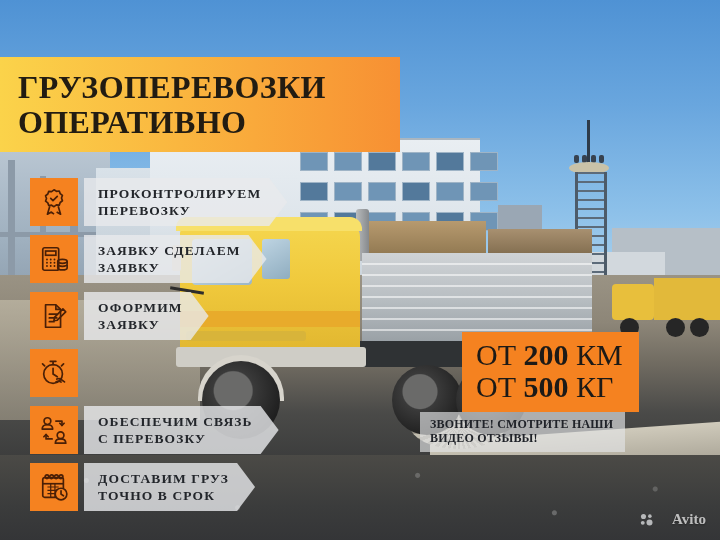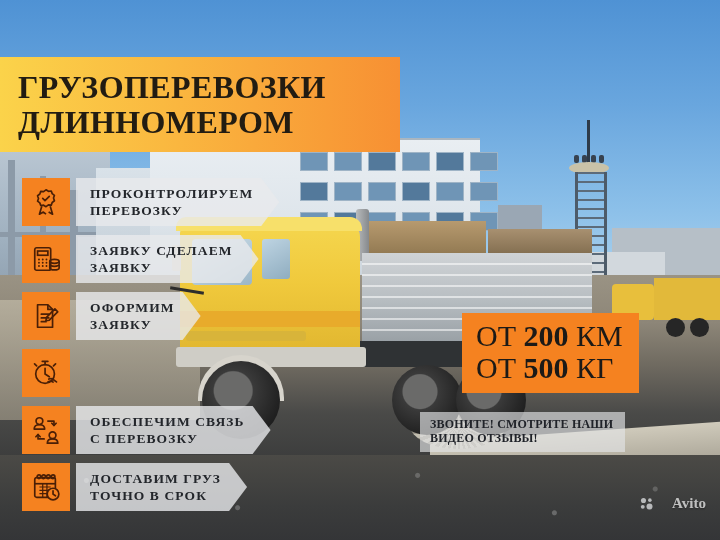--- a/index.html
+++ b/index.html
@@ -140,56 +140,56 @@
     background:linear-gradient(90deg,#fbd34a 0%,#fab63f 45%,#f79033 100%);
     display:flex;flex-direction:column;justify-content:center;
     padding:0 0 0 18px;box-sizing:border-box;
   }
   .headline div{
     color:#221c12;font-weight:bold;font-size:32px;line-height:1.07;
     letter-spacing:.4px;white-space:nowrap;
   }
 
   
-  .features{position:absolute;left:22px;top:178px;}
+  .features{position:absolute;left:30px;top:178px;}
   .feat{position:relative;display:flex;align-items:stretch;margin-bottom:9px;}
   .feat-ico{
     width:48px;height:48px;background:#F58220;flex:none;
     display:flex;align-items:center;justify-content:center;
   }
   .feat-lbl{
     position:relative;min-height:48px;display:flex;flex-direction:column;
     justify-content:center;margin-left:6px;
     background:rgba(232,234,236,.80);
     padding:5px 26px 5px 14px;box-sizing:border-box;
     clip-path:polygon(0 0, calc(100% - 18px) 0, 100% 50%, calc(100% - 18px) 100%, 0 100%);
   }
   .feat-lbl span{
     color:#23262b;font-weight:bold;font-size:13.5px;line-height:1.28;
     letter-spacing:1.1px;white-space:nowrap;
   }
 
   
   .price{
-    position:absolute;left:462px;top:313px;
+    position:absolute;left:462px;top:332px;
     background:#F58220;padding:7px 16px 9px 14px;
   }
   .price div{color:#1c1a17;font-size:30px;line-height:1.07;white-space:nowrap;font-weight:bold;}
   .price .lt{font-weight:normal;}
   .price b{font-weight:bold;}
 
   
   .cta{
     position:absolute;left:420px;top:412px;
     background:rgba(226,228,229,.66);padding:5px 12px 7px 10px;
   }
   .cta div{color:#202329;font-weight:bold;font-size:12px;line-height:1.18;white-space:nowrap;letter-spacing:.2px;}
 
   
-  .wm{position:absolute;right:14px;bottom:28px;display:flex;align-items:center;gap:18px;opacity:.72;}
+  .wm{position:absolute;right:14px;bottom:12px;display:flex;align-items:center;gap:18px;opacity:.72;}
   .wm span{color:#f2f2f2;font-size:15px;font-weight:bold;text-shadow:0 1px 2px rgba(0,0,0,.5);}
 </style>
 </head>
 <body>
 
 <div class="ad">
 
   <div class="photo">
     <div class="sky"></div>
 
@@ -279,21 +279,21 @@
       <div class="mirror"></div>
       <div class="mirror-arm"></div>
       <div class="bumper"></div>
       <div class="fender"></div>
       <div class="wheel w1"></div>
     </div>
   </div>
 
   <div class="headline">
     <div>ГРУЗОПЕРЕВОЗКИ</div>
-    <div>ДЛИННОМЕРОМ</div>
+    <div>ОПЕРАТИВНО</div>
   </div>
 
   <div class="features">
 
     <div class="feat">
       <div class="feat-ico">
         <svg width="30" height="30" viewBox="0 0 32 32" fill="none" stroke="#4a1f06" stroke-width="1.8">
           <path d="M16 3l2.6 1.6 3-.3 1 2.8 2.4 1.8-1 2.9 1 2.9-2.4 1.8-1 2.8-3-.3L16 21l-2.6-1.6-3 .3-1-2.8-2.4-1.8 1-2.9-1-2.9 2.4-1.8 1-2.8 3 .3z" stroke-linejoin="round"></path>
           <path d="M12.5 12.2l2.4 2.4 4.6-4.6" stroke-linecap="round" stroke-linejoin="round"></path>
           <path d="M11.5 20.5L9 29l4.2-2.3L16 29M20.5 20.5L23 29l-4.2-2.3" stroke-linejoin="round"></path>

